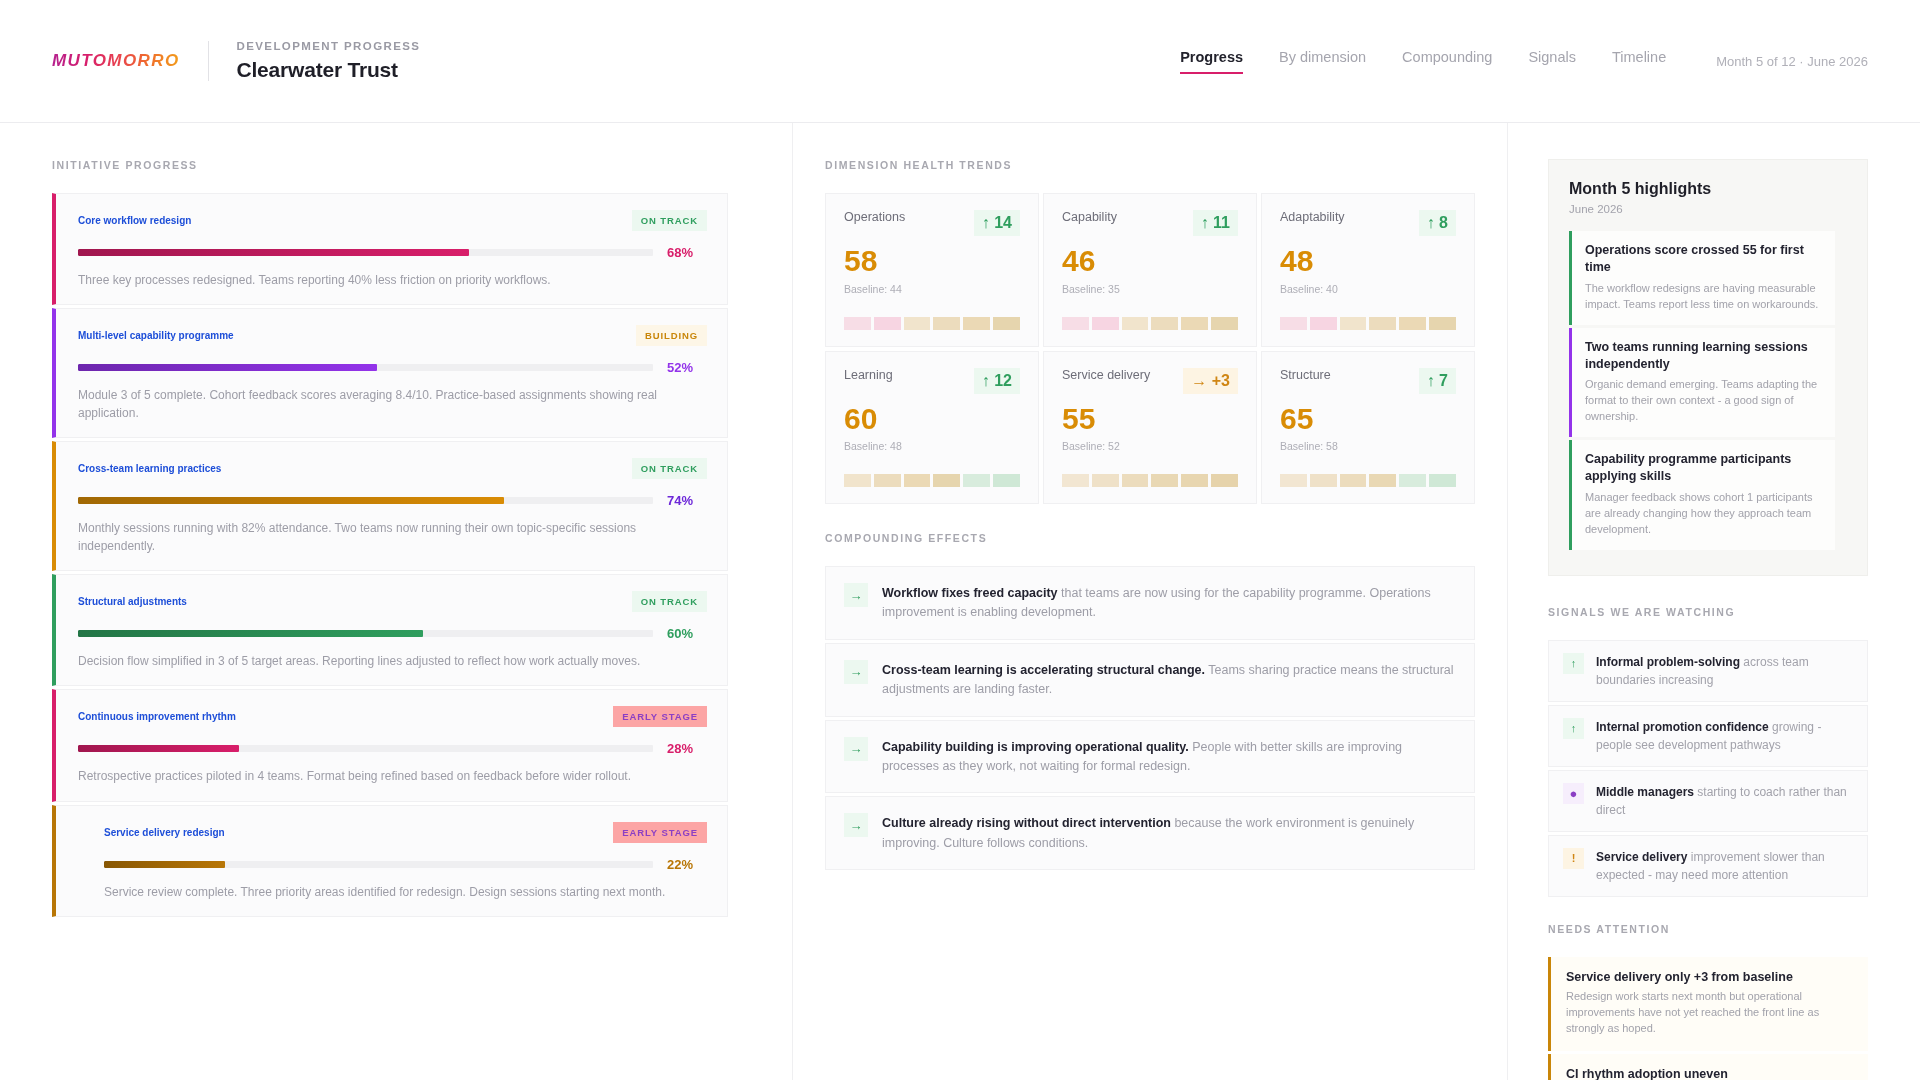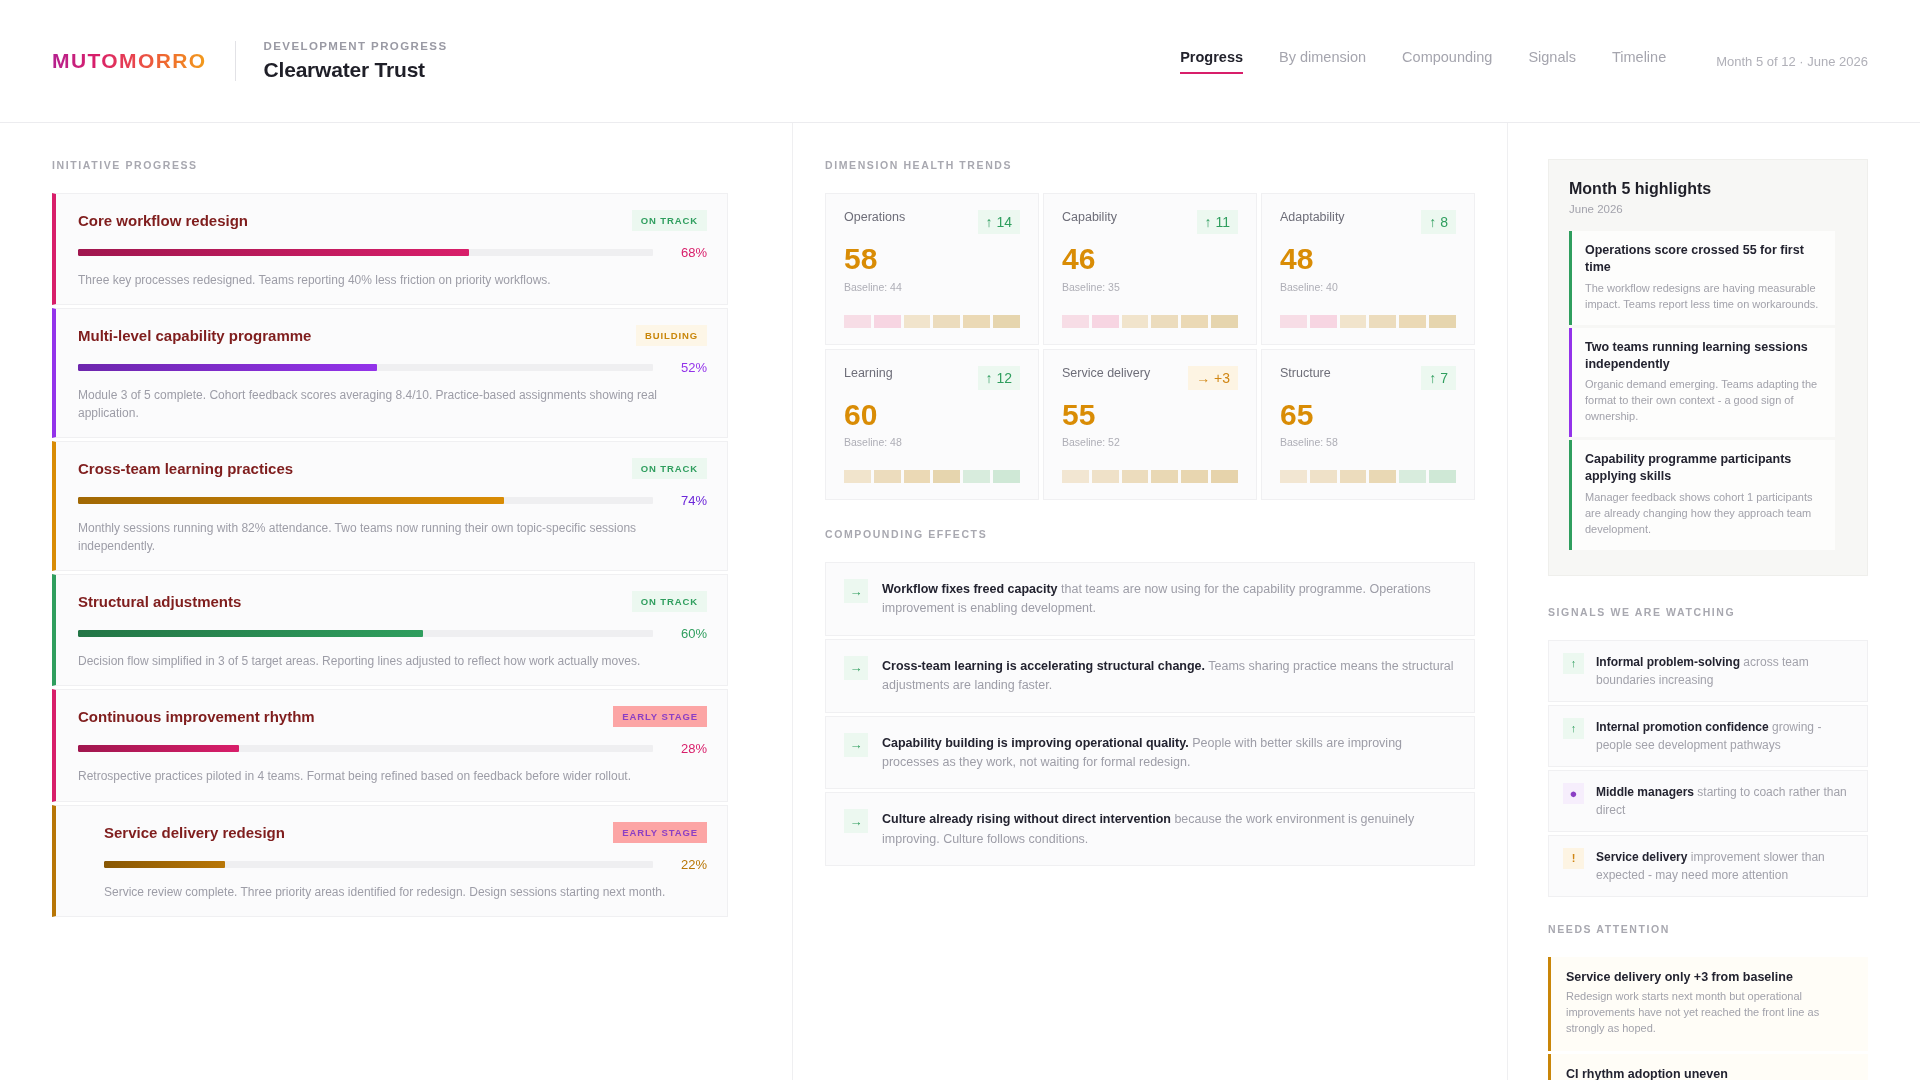--- a/index.html
+++ b/index.html
@@ -14,25 +14,26 @@
   
   .header {
     height: 123px;
     padding: 0 52px;
     display: flex;
     align-items: center;
     border-bottom: 1px solid #ececef;
   }
   .brand { display: flex; align-items: center; }
   .logo {
-    font-size: 21px; font-weight: 700; letter-spacing: 1.4px;
+    font-size: 17px; font-weight: 700; letter-spacing: 1.4px;
     background: linear-gradient(90deg,#b5218f 0%,#d81e6a 28%,#e8434f 52%,#ef6b2e 74%,#f29d1b 100%);
     -webkit-background-clip: text; background-clip: text;
     -webkit-text-fill-color: transparent; color: transparent;
     white-space: nowrap;
+    font-style: italic;
   }
   .brand-divider { width: 1px; height: 40px; background: #e2e2e6; margin: 0 28px; }
   .eyebrow {
     font-size: 11.5px; letter-spacing: 1.4px; font-weight: 600;
     color: #9a9aa4; text-transform: uppercase; margin-bottom: 6px;
   }
   .page-title { font-size: 21px; font-weight: 700; color: #1f1f28; letter-spacing: -0.2px; }
 
   .nav { margin-left: auto; display: flex; align-items: center; gap: 36px; }
   .nav-item {
@@ -57,41 +58,41 @@
     color: #a8a8b0; text-transform: uppercase; margin-bottom: 22px;
   }
 
   
   .init-card {
     background: #fbfbfc; border: 1px solid #f0f0f2;
     border-left-width: 4px; border-left-style: solid;
     padding: 16px 20px 15px 22px; margin-bottom: 3px;
   }
   .init-top { display: flex; align-items: center; justify-content: space-between; }
-  .init-name { font-size: 15px; font-weight: 700; color: #7f1d1d; }
+  .init-name { font-size: 10px; font-weight: 700; color: #1d4ed8; }
   .badge {
     font-size: 9.5px; font-weight: 700; letter-spacing: 0.9px;
     padding: 5px 9px; text-transform: uppercase; white-space: nowrap;
   }
   .badge.ontrack  { color: #2f9e5e; background: #ecf8f0; }
   .badge.building { color: #c98609; background: #fdf6e7; }
   .badge.early    { color: #8b3fc4; background: #fca5a5; }
 
   .init-bar-row { display: flex; align-items: center; gap: 14px; margin-top: 14px; }
   .track { flex: 1; height: 7px; background: #efeff1; border-radius: 1px; overflow: hidden; }
   .fill { height: 100%; border-radius: 1px; }
-  .pct { font-size: 13px; font-weight: 400; width: 40px; text-align: right; }
+  .pct { font-size: 13px; font-weight: 700; width: 40px; text-align: left; }
   .init-desc { font-size: 12px; color: #9d9da7; margin-top: 12px; line-height: 1.45; }
 
   
   .dim-grid { display: grid; grid-template-columns: 1fr 1fr 1fr; gap: 4px; }
   .dim-card { background: #fbfbfc; border: 1px solid #f0f0f2; padding: 16px 18px 16px 18px; }
   .dim-top { display: flex; align-items: flex-start; justify-content: space-between; }
   .dim-name { font-size: 12.5px; color: #6d6d78; }
-  .delta { font-size: 14px; font-weight: 400; padding: 4px 8px; white-space: nowrap; }
+  .delta { font-size: 16px; font-weight: 700; padding: 4px 8px; white-space: nowrap; }
   .delta.up   { color: #2f9e5e; background: #ecf8f0; }
   .delta.flat { color: #d08614; background: #fdf4e3; }
   .dim-score { font-size: 30px; font-weight: 700; color: #d98c05; line-height: 1.15; margin-top: 8px; }
   .dim-base { font-size: 10.5px; color: #aeaeb6; margin-top: 4px; }
   .spark { display: flex; gap: 3px; margin-top: 22px; }
   .spark span { flex: 1; height: 13px; display: block; }
 
   
   .comp-card {
     background: #fbfbfc; border: 1px solid #f0f0f2;

